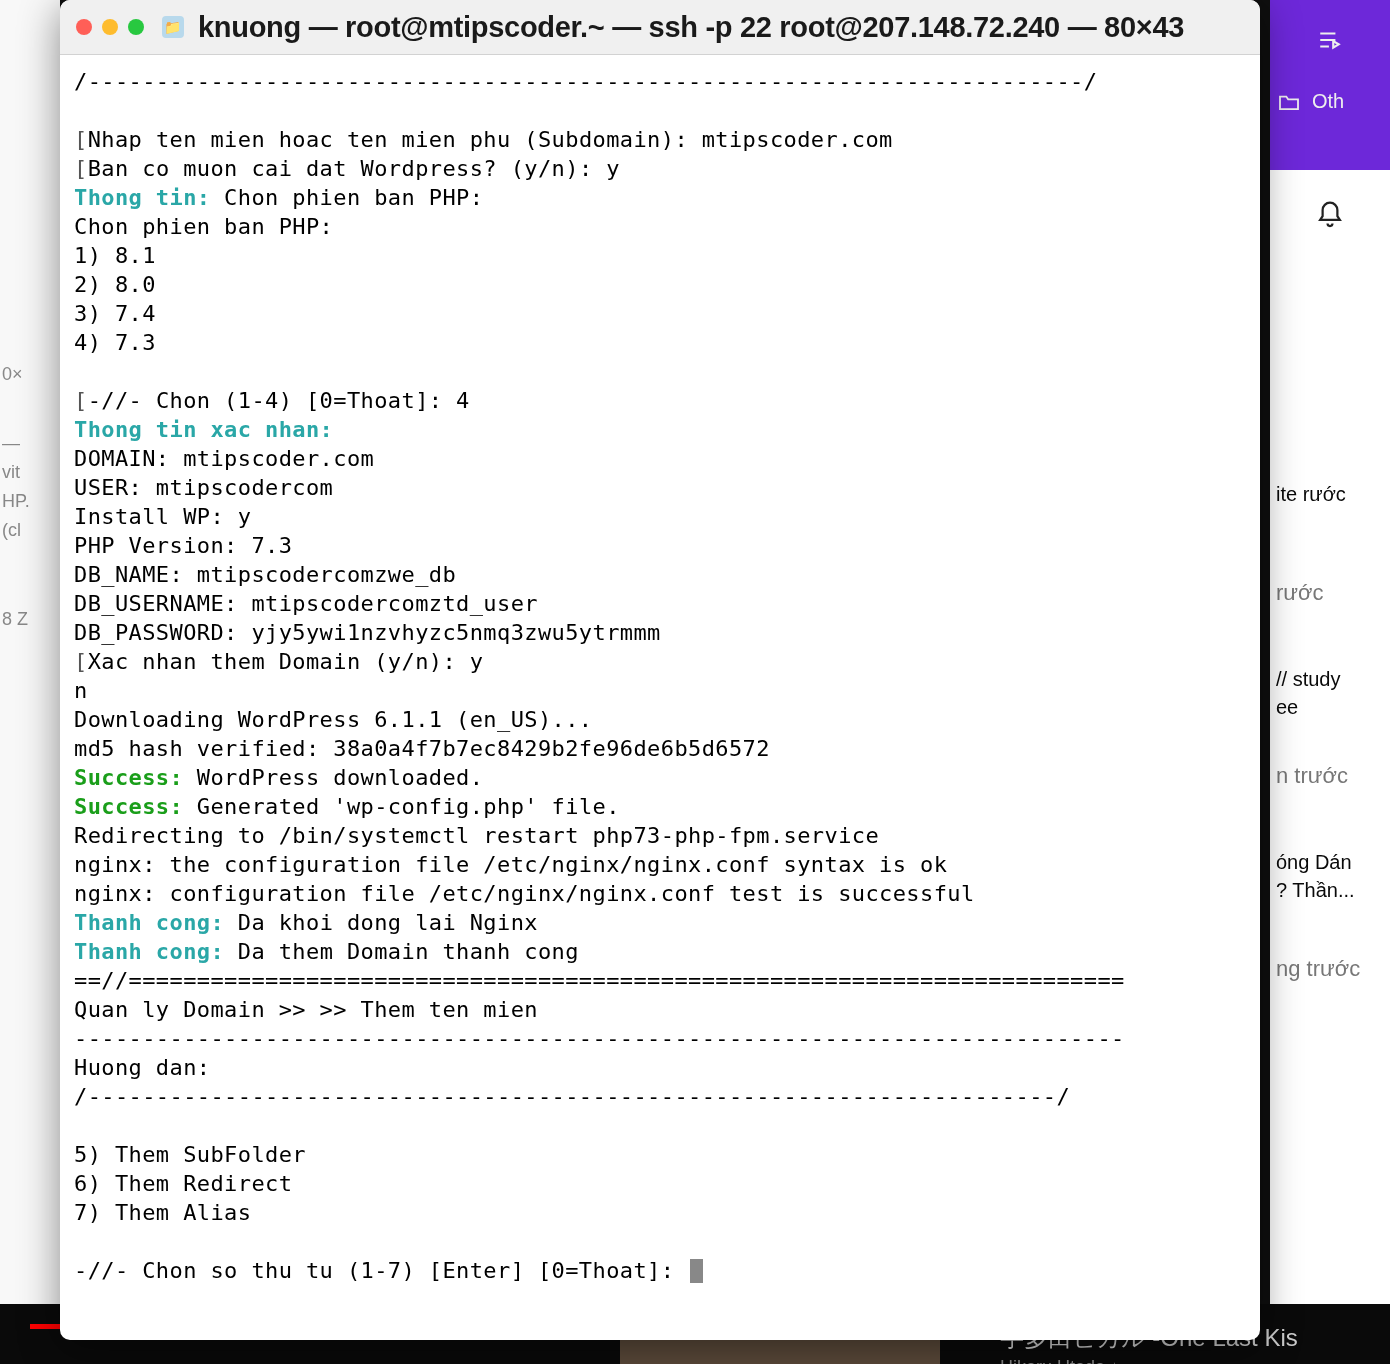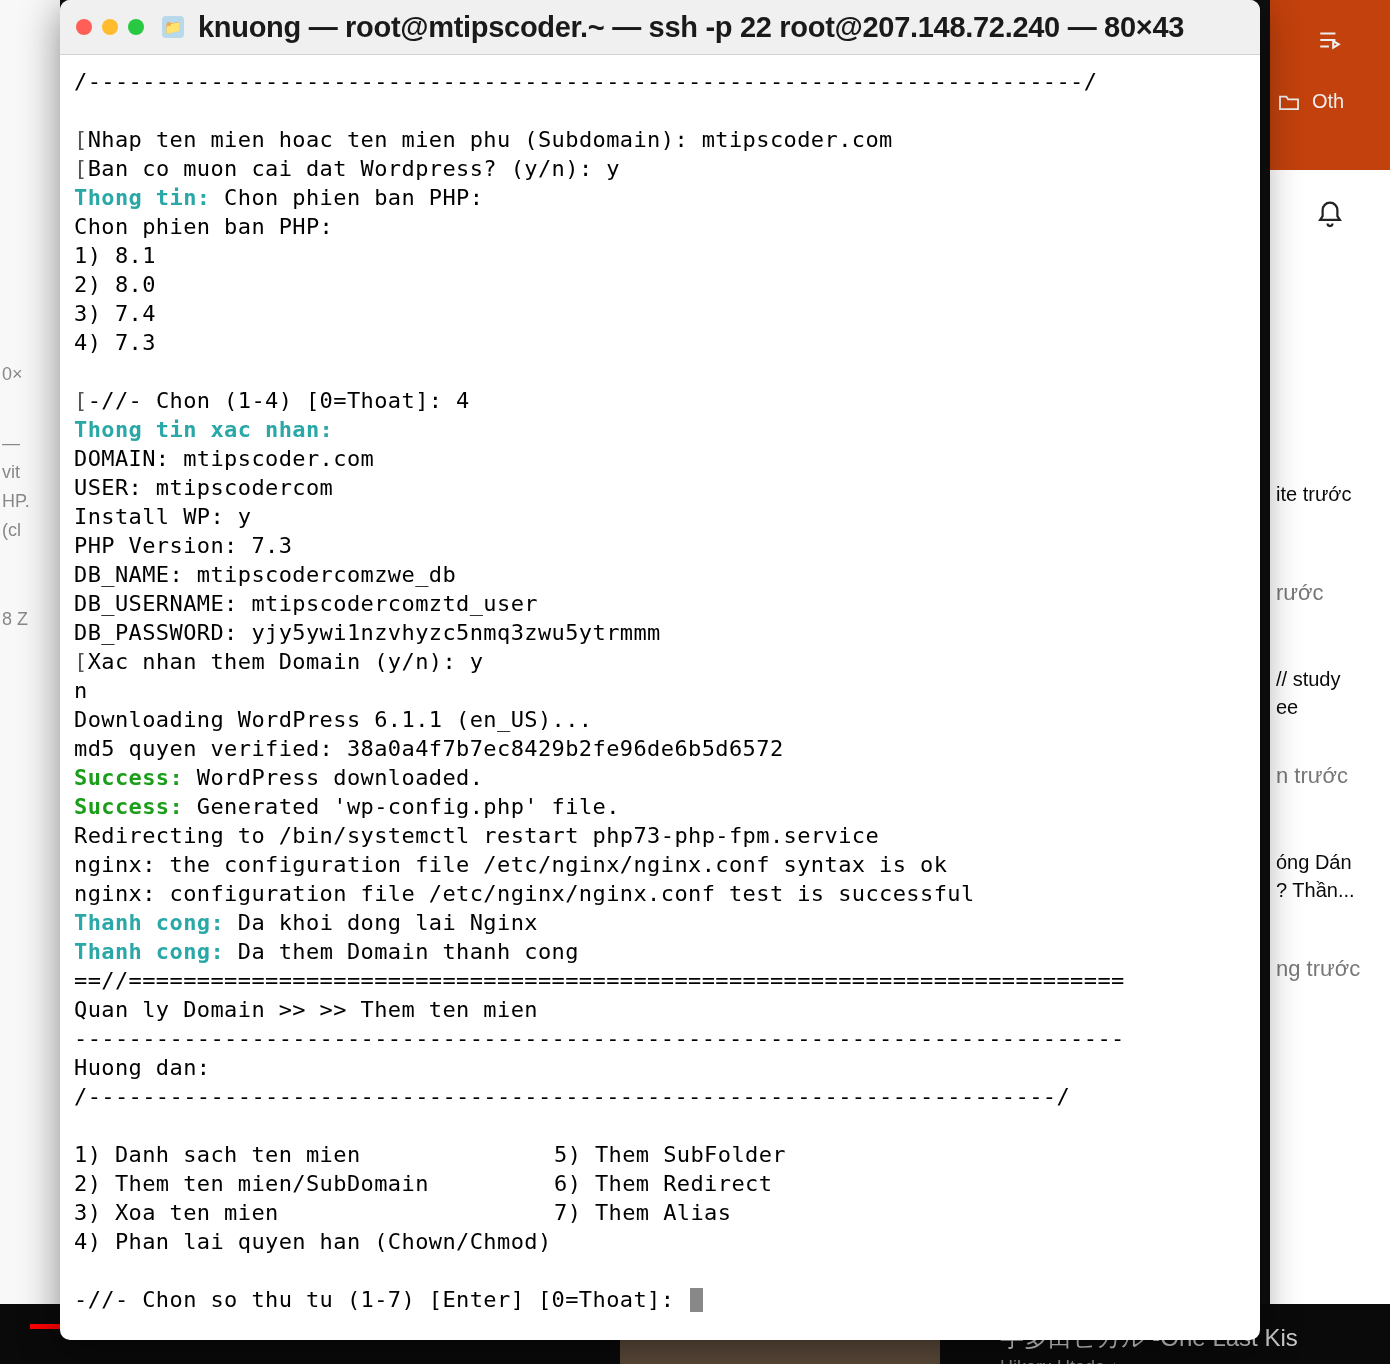--- a/index.html
+++ b/index.html
@@ -29,21 +29,21 @@
     .bg-sidebar-left .frag {
       padding: 4px 2px;
       white-space: nowrap;
     }
     .bg-right {
       position: absolute;
       right: 0;
       top: 0;
       width: 120px;
       height: 170px;
-      background: #c2410c;
+      background: #6d28d9;
       color: #eee;
       font-size: 20px;
       display: flex;
       flex-direction: column;
       align-items: center;
     }
     .bg-right-header {
       display: flex;
       gap: 20px;
       padding: 20px 8px;
@@ -235,21 +235,21 @@
 
 <div class="bg-right-body">
   <div class="bell-area">
     <span>
       <svg width="30" height="32" viewBox="0 0 24 26" fill="none" stroke="#222" stroke-width="1.8">
           <path d="M12 3a6 6 0 0 0-6 6v5l-2 3h16l-2-3V9a6 6 0 0 0-6-6zM10 20a2 2 0 0 0 4 0"></path>
         </svg>
     </span>
   </div>
   <div class="yt-item" style="padding-top:220px">
-    <div class="title">ite trước</div>
+    <div class="title">ite rước</div>
     <div class="meta" style="padding-top:70px">rước</div>
   </div>
   <div class="yt-item" style="padding-top:50px">
     <div class="title">// study</div>
     <div class="title">ee</div>
     <div class="meta" style="padding-top:40px">n trước</div>
   </div>
   <div class="yt-item" style="padding-top:50px">
     <div class="title">óng Dán</div>
     <div class="title">? Thần...</div>
@@ -290,34 +290,31 @@
 <span>DOMAIN: mtipscoder.com</span>
 <span>USER: mtipscodercom</span>
 <span>Install WP: y</span>
 <span>PHP Version: 7.3</span>
 <span>DB_NAME: mtipscodercomzwe_db</span>
 <span>DB_USERNAME: mtipscodercomztd_user</span>
 <span>DB_PASSWORD: yjy5ywi1nzvhyzc5nmq3zwu5ytrmmm</span>
 <span class="c-gray">[</span><span>Xac nhan them Domain (y/n): </span><span>y</span>
 <span>n</span>
 <span>Downloading WordPress 6.1.1 (en_US)...</span>
-<span>md5 quyen verified: 38a0a4f7b7ec8429b2fe96de6b5d6572</span>
+<span>md5 hash verified: 38a0a4f7b7ec8429b2fe96de6b5d6572</span>
 <span class="c-green">Success:</span><span> WordPress downloaded.</span>
 <span class="c-green">Success:</span><span> Generated 'wp-config.php' file.</span>
 <span>Redirecting to /bin/systemctl restart php73-php-fpm.service</span>
 <span>nginx: the configuration file /etc/nginx/nginx.conf syntax is ok</span>
 <span>nginx: configuration file /etc/nginx/nginx.conf test is successful</span>
 <span class="c-cyan">Thanh cong:</span><span> Da khoi dong lai Nginx</span>
 <span class="c-cyan">Thanh cong:</span><span> Da them Domain thanh cong</span>
 <span>==//=========================================================================</span>
 <span>Quan ly Domain &gt;&gt; &gt;&gt; Them ten mien</span>
 <span>-----------------------------------------------------------------------------</span>
 <span>Huong dan:</span>
 <span>/-----------------------------------------------------------------------/</span>
 
-<div class="menu-columns"><div class="menu-col col1"><span>1) Danh sach ten mien</span>
-<span>2) Them ten mien/SubDomain</span>
-<span>3) Xoa ten mien</span>
-<span>4) Phan lai quyen han (Chown/Chmod)</span></div><div class="menu-col"><span>5) Them SubFolder</span>
+<div class="menu-columns"><div class="menu-col"><span>5) Them SubFolder</span>
 <span>6) Them Redirect</span>
 <span>7) Them Alias</span></div></div>
 <span>-//- Chon so thu tu (1-7) [Enter] [0=Thoat]: </span><span class="cursor-block"></span></div>
 </div>
 
 </body></html>

